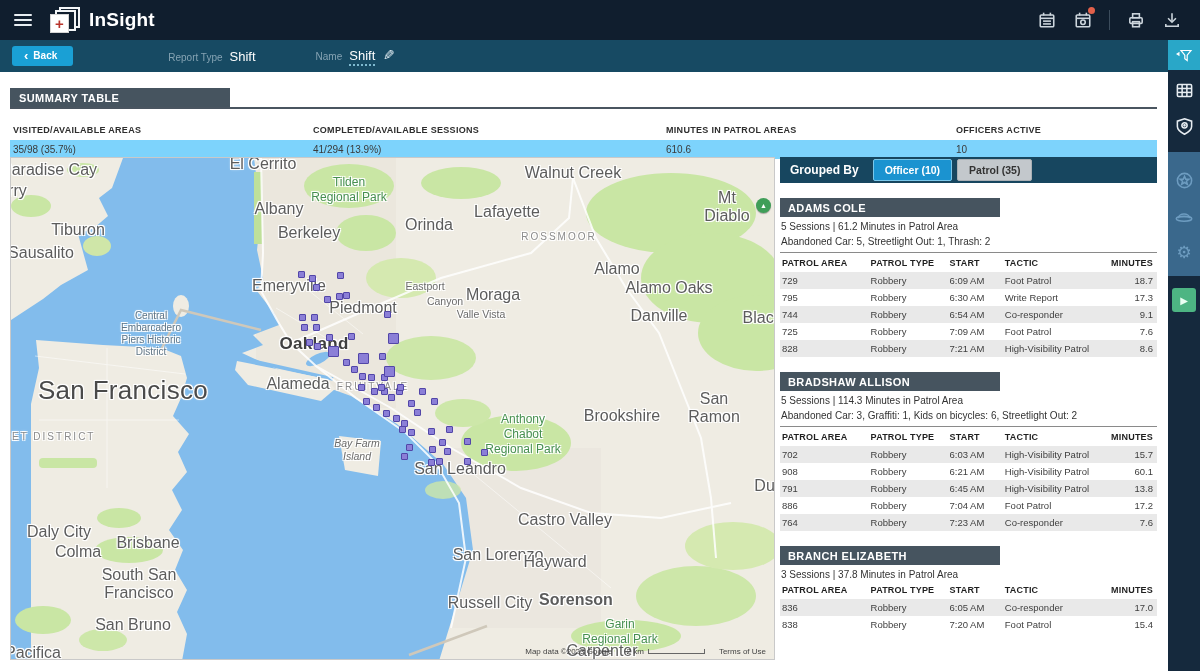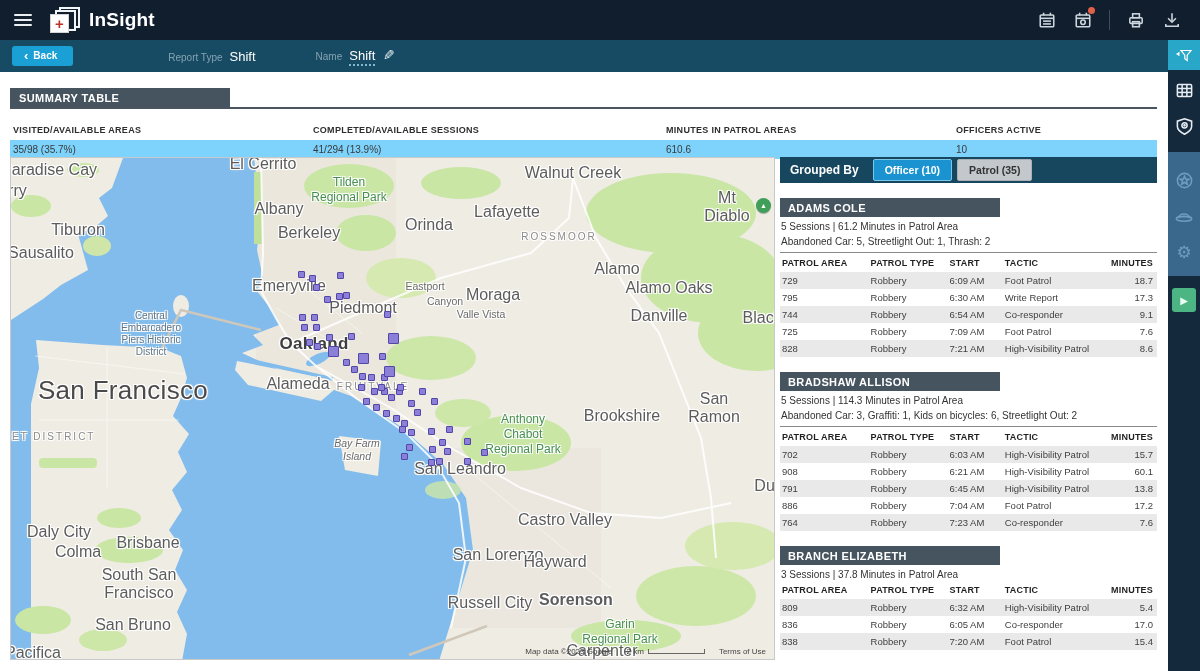--- a/index.html
+++ b/index.html
@@ -575,27 +575,20 @@
             <tr>
               <th>PATROL AREA</th>
               <th>PATROL TYPE</th>
               <th>START</th>
               <th>TACTIC</th>
               <th class="num">MINUTES</th>
             </tr>
           </thead>
       <tbody>
             <tr>
-              <td>809</td>
-              <td>Robbery</td>
-              <td>6:32 AM</td>
-              <td>High-Visibility Patrol</td>
-              <td class="num">5.4</td>
-            </tr>
-            <tr>
               <td>836</td>
               <td>Robbery</td>
               <td>6:05 AM</td>
               <td>Co-responder</td>
               <td class="num">17.0</td>
             </tr>
             <tr>
               <td>838</td>
               <td>Robbery</td>
               <td>7:20 AM</td>

